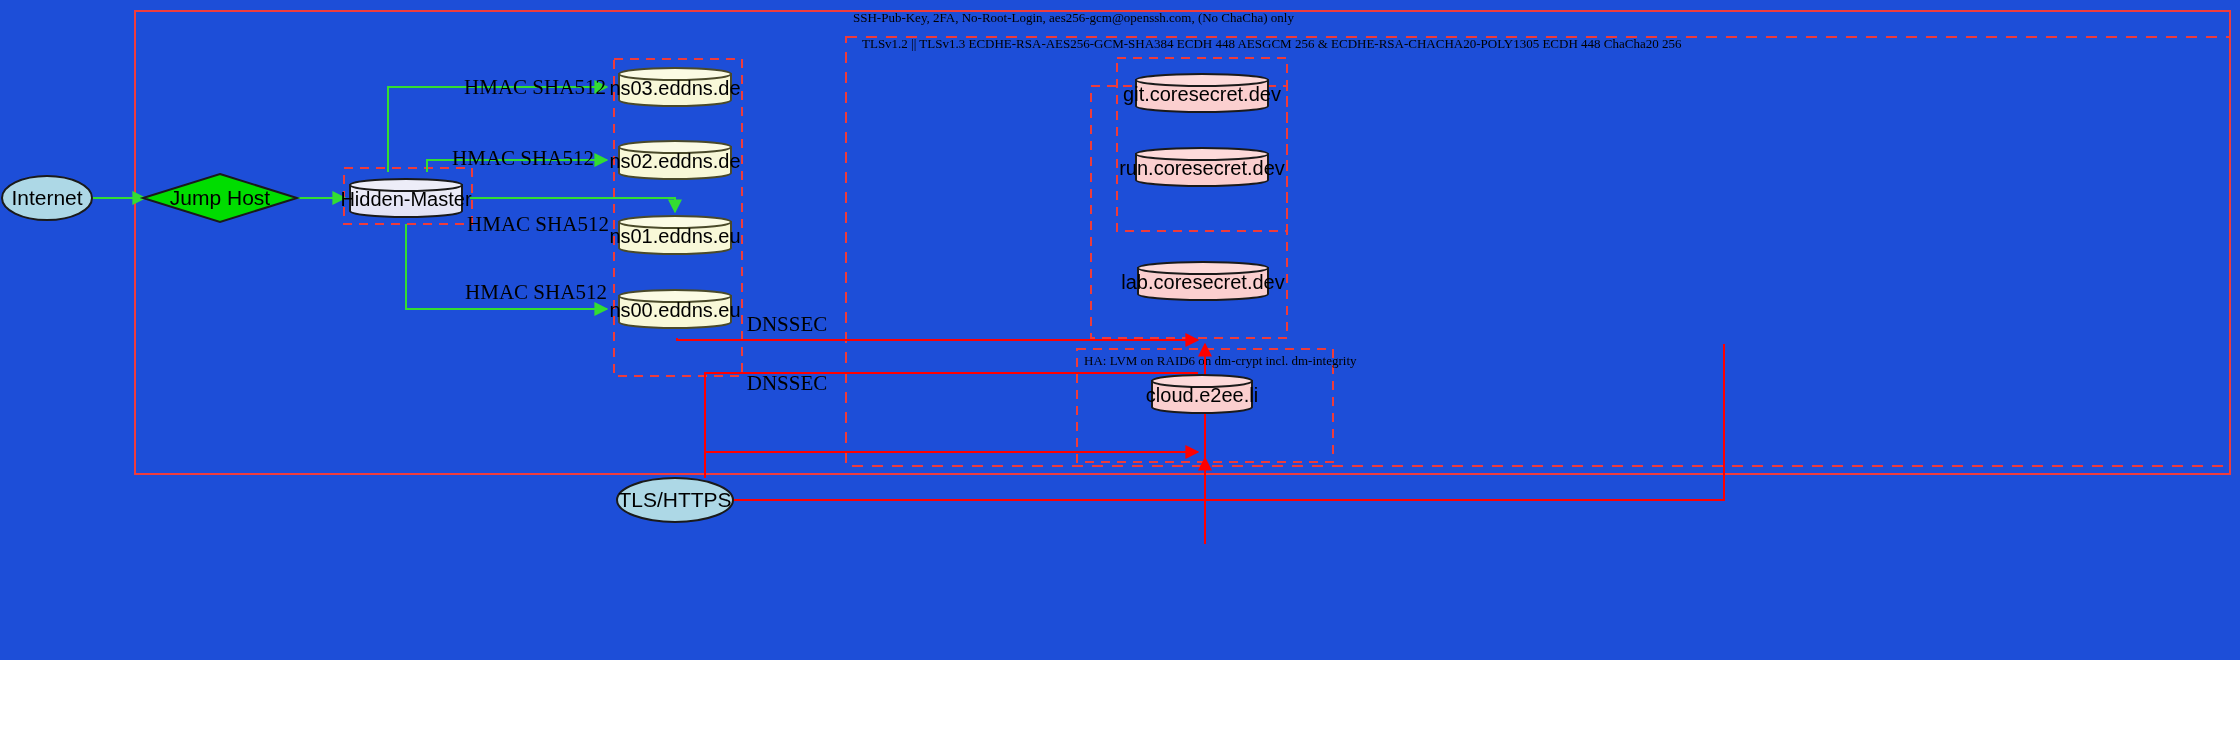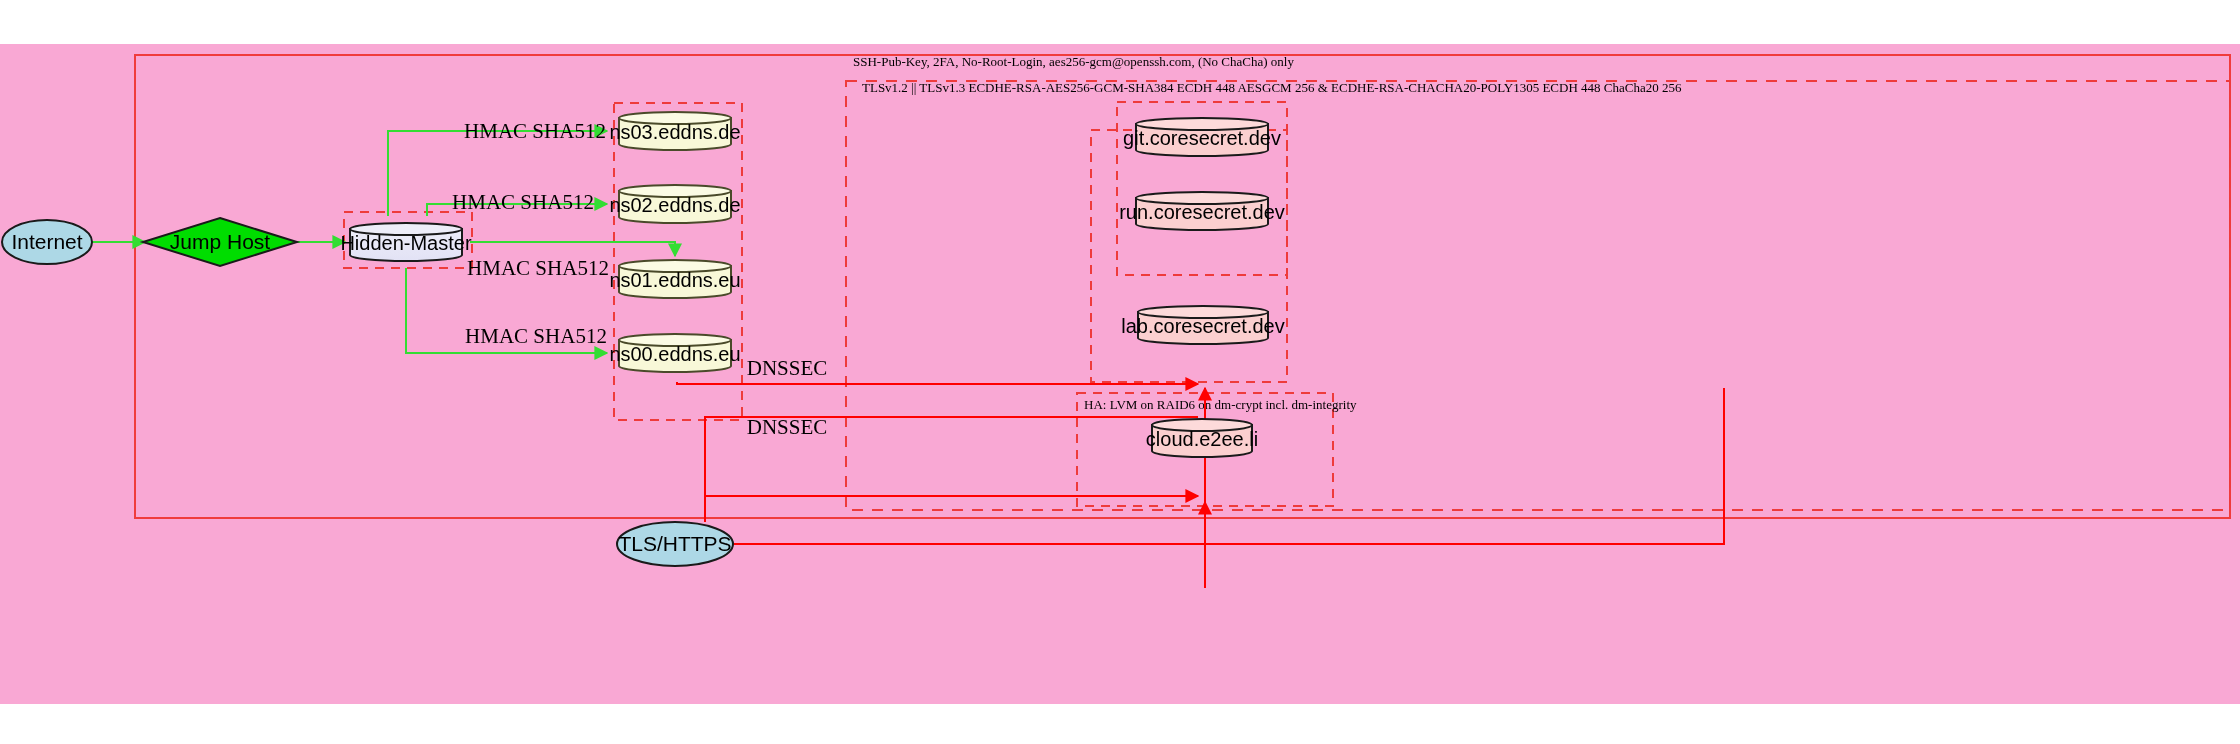--- a/index.html
+++ b/index.html
@@ -10,22 +10,21 @@
   body {
     width: 2240px;
     height: 744px;
     font-family: "Liberation Sans", sans-serif;
     overflow: hidden;
   }
   #diagram-root {
     position: relative;
     width: 2240px;
     height: 660px;
-    background: #f9a8d4;
-    margin-top: 44px;
+    background: #1d4ed8;
   }
   svg#diagram-svg {
     display: block;
     width: 2240px;
     height: 744px;
   }
   .cluster-label, .edge-label {
     font-family: "Liberation Serif", serif;
     fill: #000000;
   }

